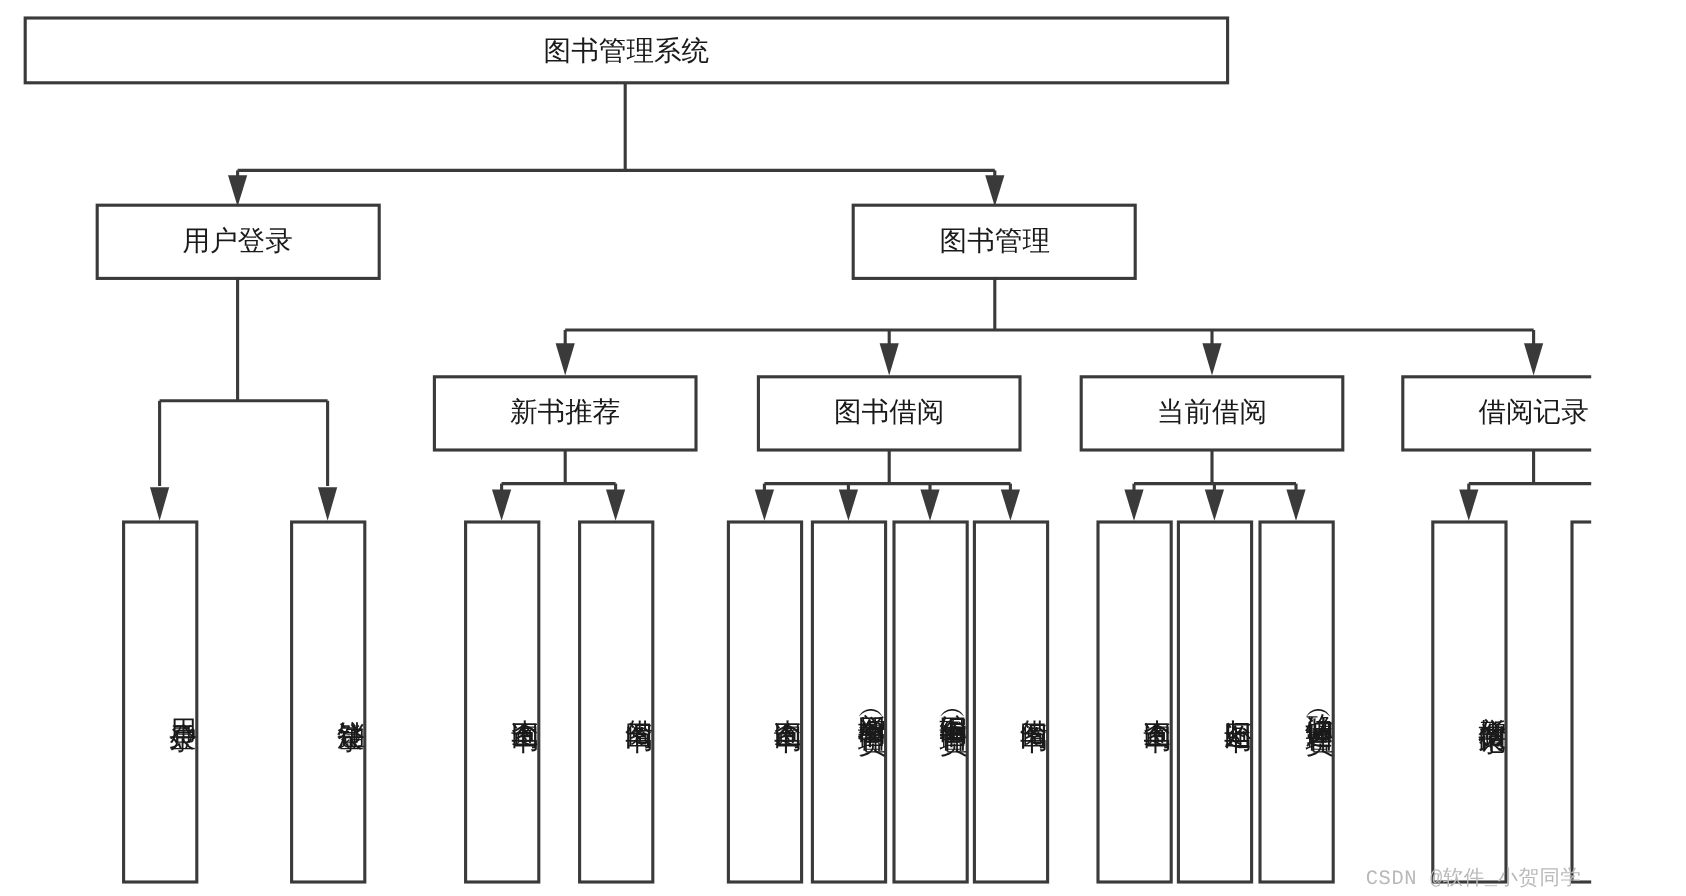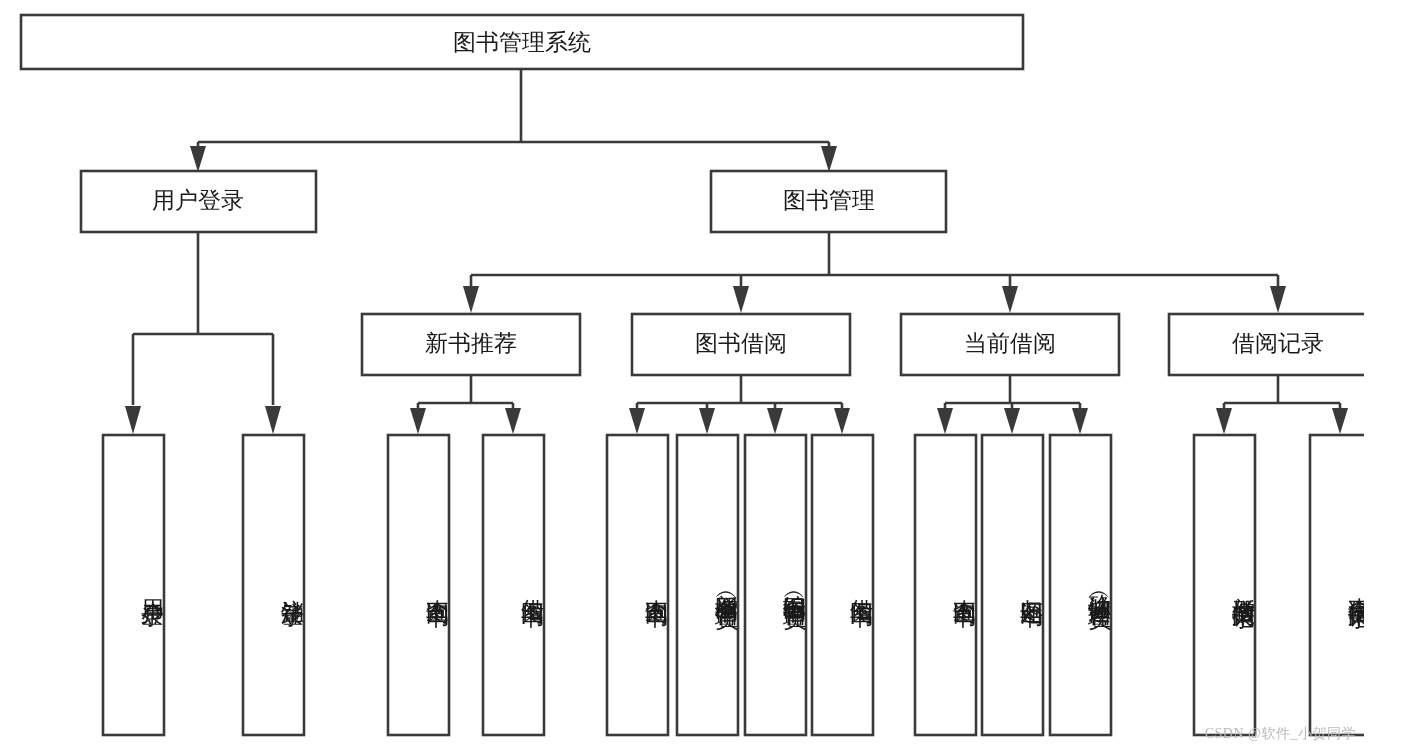--- a/index.html
+++ b/index.html
@@ -10,21 +10,20 @@
   }
   body {
     font-family: "Liberation Sans", "DejaVu Sans", sans-serif;
   }
   #diagram-root {
     position: relative;
     width: 1326px;
     height: 747px;
     background: #ffffff;
     overflow: hidden;
-    padding-left: 38px;
   }
   svg#chart-svg {
     position: absolute;
     top: 0;
     left: 0;
     width: 1405px;
     height: 747px;
     display: block;
   }
   .node-box {
@@ -64,22 +63,22 @@
     text-align: center;
     display: flex;
     align-items: flex-start;
     justify-content: center;
     pointer-events: none;
   }
   .watermark {
     position: absolute;
     right: 8px;
     bottom: 4px;
-    font-family: Liberation Serif, serif;
-    font-size: 14px;
+    font-family: Liberation Mono, monospace;
+    font-size: 17px;
     color: #b9b9b9;
     letter-spacing: 0.5px;
     white-space: nowrap;
   }
 </style>
 </head>
 <body>
 
 <div id="diagram-root">
 

